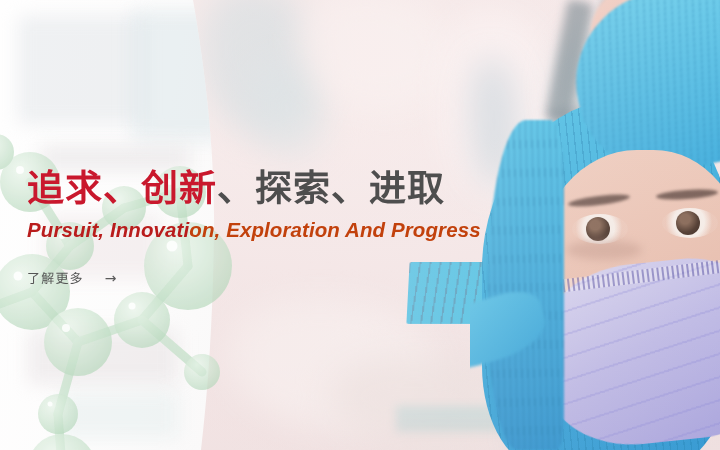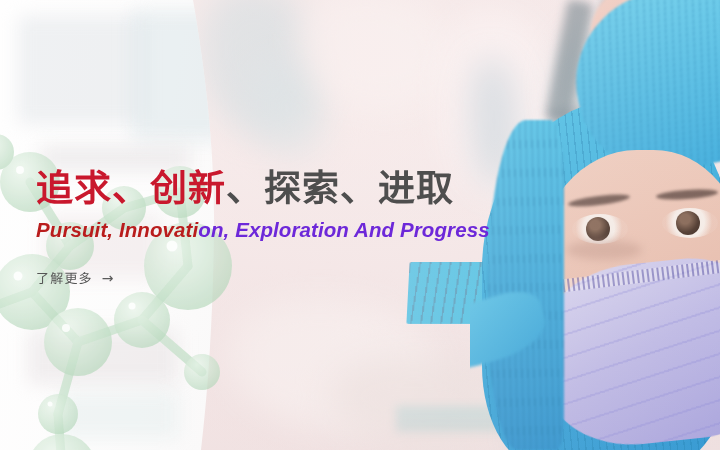--- a/index.html
+++ b/index.html
@@ -190,21 +190,21 @@
   .pg5 { left:28px;  top:330px; width:150px; height:54px;  background:rgba(230,224,226,.5); border-radius:4px; }
   .pg6 { left:60px;  top:392px; width:118px; height:46px;  background:rgba(224,234,234,.45); border-radius:4px; }
 
   
   .molecule {
     position:absolute; left:-34px; top:96px; width:300px; height:370px;
     opacity:.92; pointer-events:none;
   }
 
   
-  .copy { position:absolute; left:36px; top:168px; width:620px; }
+  .copy { position:absolute; left:27px; top:168px; width:620px; }
 
   .headline {
     font-size:37px;
     font-weight:700;
     line-height:1.12;
     letter-spacing:1px;
     white-space:nowrap;
     font-family:"DejaVu Sans","Liberation Sans",sans-serif;
   }
   .headline .seg-a { color:#c9182d; }
@@ -213,24 +213,24 @@
   .subhead {
     margin-top:9px;
     font-size:20.5px;
     font-weight:700;
     font-style:italic;
     letter-spacing:.1px;
     white-space:nowrap;
     font-family:"Liberation Sans","DejaVu Sans",sans-serif;
   }
   .subhead .seg-a { color:#b91c1c; }
-  .subhead .seg-b { color:#6d28d9; }
+  .subhead .seg-b { color:#c2410c; }
 
   .more {
-    display:inline-flex; align-items:center; gap:9px;
+    display:inline-flex; align-items:center; gap:21px;
     margin-top:26px;
     font-size:13px;
     color:#555;
     text-decoration:none;
     letter-spacing:1.2px;
     font-family:"DejaVu Sans","Liberation Sans",sans-serif;
     cursor:pointer;
   }
   .more-arrow { display:inline-block; line-height:1; font-size:14px; color:#5a5a5a; }
 </style>

